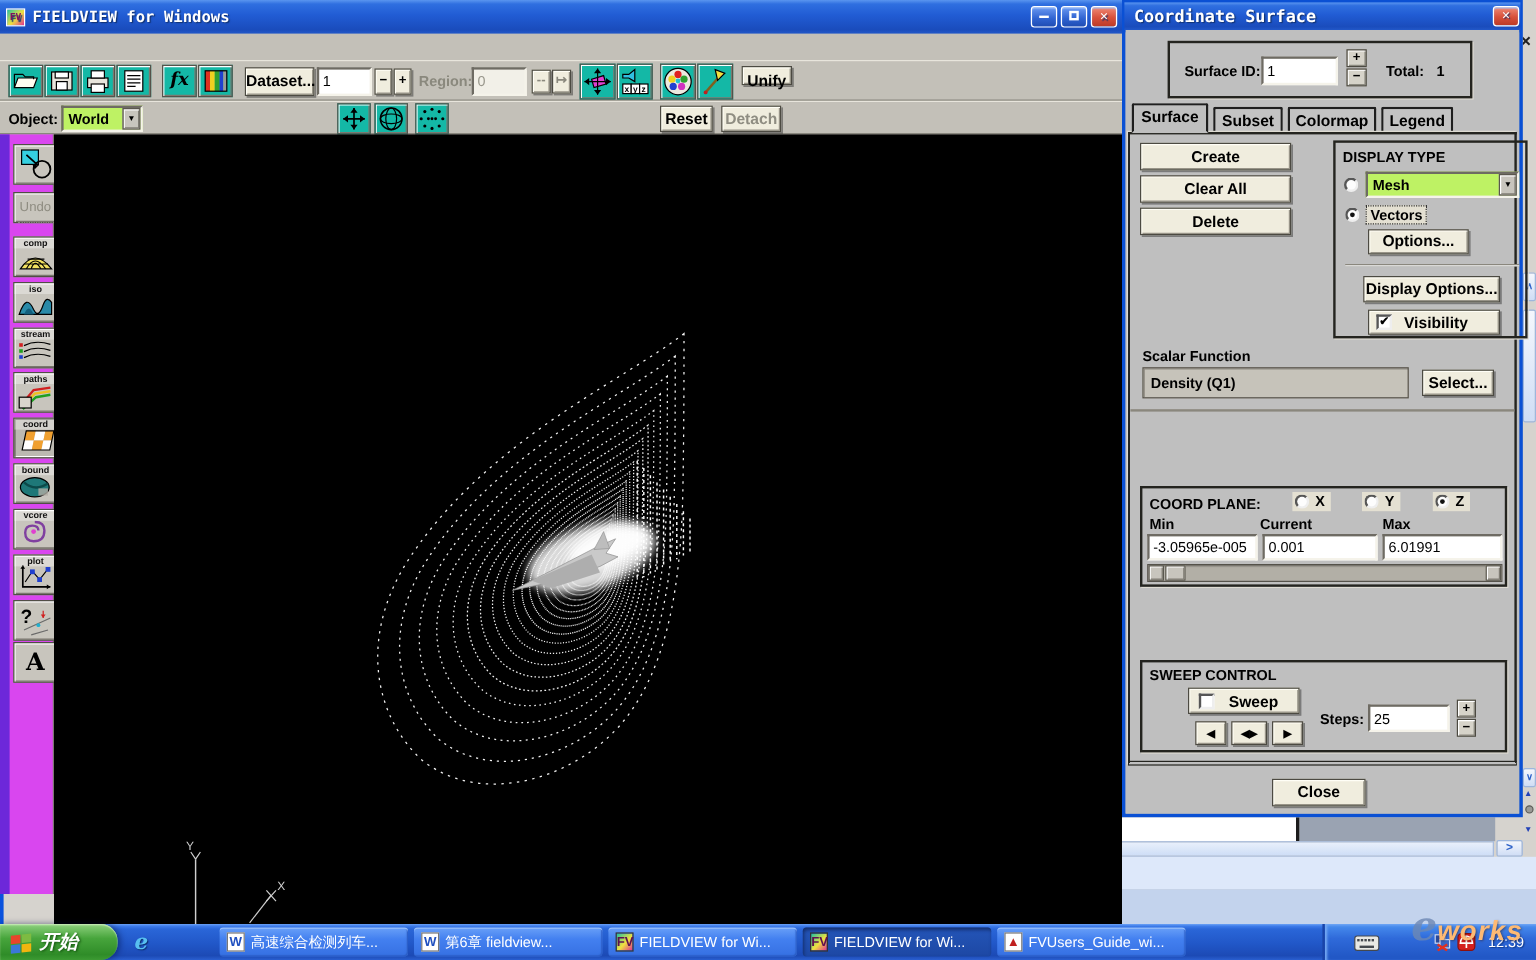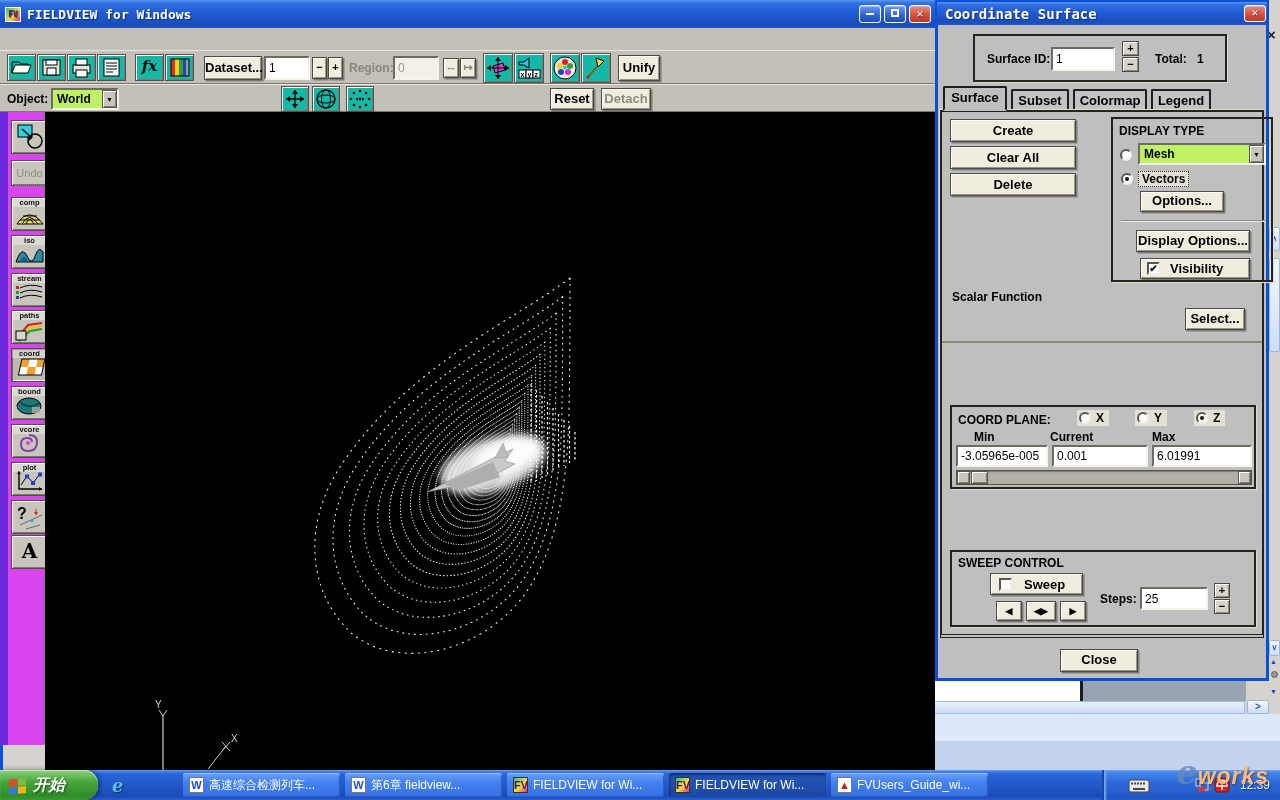--- a/index.html
+++ b/index.html
@@ -195,21 +195,21 @@
           <circle cx="14" cy="13.5" r="2" fill="#20c0d0"></circle>
         </svg>
     </div>
     <div class="tbtn" style="left:581px;top:2px;width:30px;height:30px;">
       <svg width="28" height="28">
           <path d="M6 23 L19 8" stroke="#806020" stroke-width="2"></path>
           <polygon points="14,4 22,7 16,13" fill="#f0e040" stroke="#000"></polygon>
           <circle cx="6" cy="23" r="1.6" fill="#c02020"></circle>
         </svg>
     </div>
-    <div class="abs btn-cream" style="left:618px;top:4px;width:42px;height:26px;line-height:23px;">Unify</div>
+    <div class="abs btn-cream" style="left:618px;top:4px;width:42px;height:16px;line-height:23px;">Unify</div>
   </div>
 
   <div class="abs tbar" style="left:0;top:84px;width:935px;height:28px;">
     <div class="abs lbl" style="left:7px;top:7px;">Object:</div>
     <div class="abs sunken" style="left:51px;top:3px;width:68px;height:22px;font-weight:bold;font-size:12px;padding:2px 0 0 4px;">
       <span>World</span>
       <span class="abs raised" style="right:0;top:0;width:15px;height:18px;font-size:7px;text-align:center;line-height:17px;">▼</span>
     </div>
     <div class="tbtn" style="left:281px;top:1px;width:28px;height:26px;">
       <svg width="26" height="24">
@@ -449,38 +449,41 @@
         <div class="abs" style="left:8px;top:101px;width:145px;height:2px;background:#8a877d;border-bottom:1px solid #eee;"></div>
         <div class="abs btn-cream" style="left:23px;top:111px;width:114px;height:22px;line-height:19px;">Display Options...</div>
         <div class="abs btn-cream" style="left:27px;top:139px;width:110px;height:21px;display:flex;align-items:center;gap:10px;padding-left:6px;">
           <span class="chk">✔</span>
           <span>Visibility</span>
         </div>
       </div>
 
       <div class="abs" style="left:0px;top:175px;width:320px;height:56px;border-bottom:2px solid #8a877d;">
         <span class="abs lbl" style="left:10px;top:3px;">Scalar Function</span>
+        <div class="abs" style="left:10px;top:19px;width:222px;height:26px;background:#c6c3ba;border:1px solid #55524a;box-shadow:inset 1px 1px 0 #8c8980;font-weight:bold;font-size:12px;padding:5px 0 0 6px;">
+          <span>Density (Q1)</span>
+        </div>
         <div class="abs btn-cream" style="left:243px;top:21px;width:60px;height:22px;line-height:19px;">Select...</div>
       </div>
 
       <div class="abs grp" style="left:8px;top:293px;width:306px;height:84px;">
         <span class="abs lbl" style="left:6px;top:6px;">COORD PLANE:</span>
         <div class="radrow" style="left:125px;top:3px;">
           <span class="rad"></span>
             <span>X</span>
         </div>
         <div class="radrow" style="left:183px;top:3px;">
           <span class="rad"></span>
             <span>Y</span>
         </div>
         <div class="radrow" style="left:242px;top:3px;">
           <span class="rad sel"></span>
             <span>Z</span>
         </div>
-        <span class="abs lbl" style="left:6px;top:23px;margin-left:16px;">Min</span>
+        <span class="abs lbl" style="left:6px;top:23px;">Min</span>
         <span class="abs lbl" style="left:98px;top:23px;">Current</span>
         <span class="abs lbl" style="left:200px;top:23px;">Max</span>
         <div class="abs" style="left:4px;top:38px;width:92px;height:22px;"><input class="fld" value="-3.05965e-005" style=""></div>
         <div class="abs" style="left:100px;top:38px;width:96px;height:22px;"><input class="fld" value="0.001" style=""></div>
         <div class="abs" style="left:200px;top:38px;width:100px;height:22px;"><input class="fld" value="6.01991" style=""></div>
         <div class="abs" style="left:4px;top:63px;width:296px;height:15px;background:#b2afa6;border:1px solid #55524a;box-shadow:inset 1px 1px 1px #807d74;">
           <span class="abs raised" style="left:0;top:0;width:13px;height:13px;"></span>
           <span class="abs raised" style="left:14px;top:0;width:17px;height:13px;"></span>
           <span class="abs raised" style="right:0;top:0;width:13px;height:13px;"></span>
         </div>

